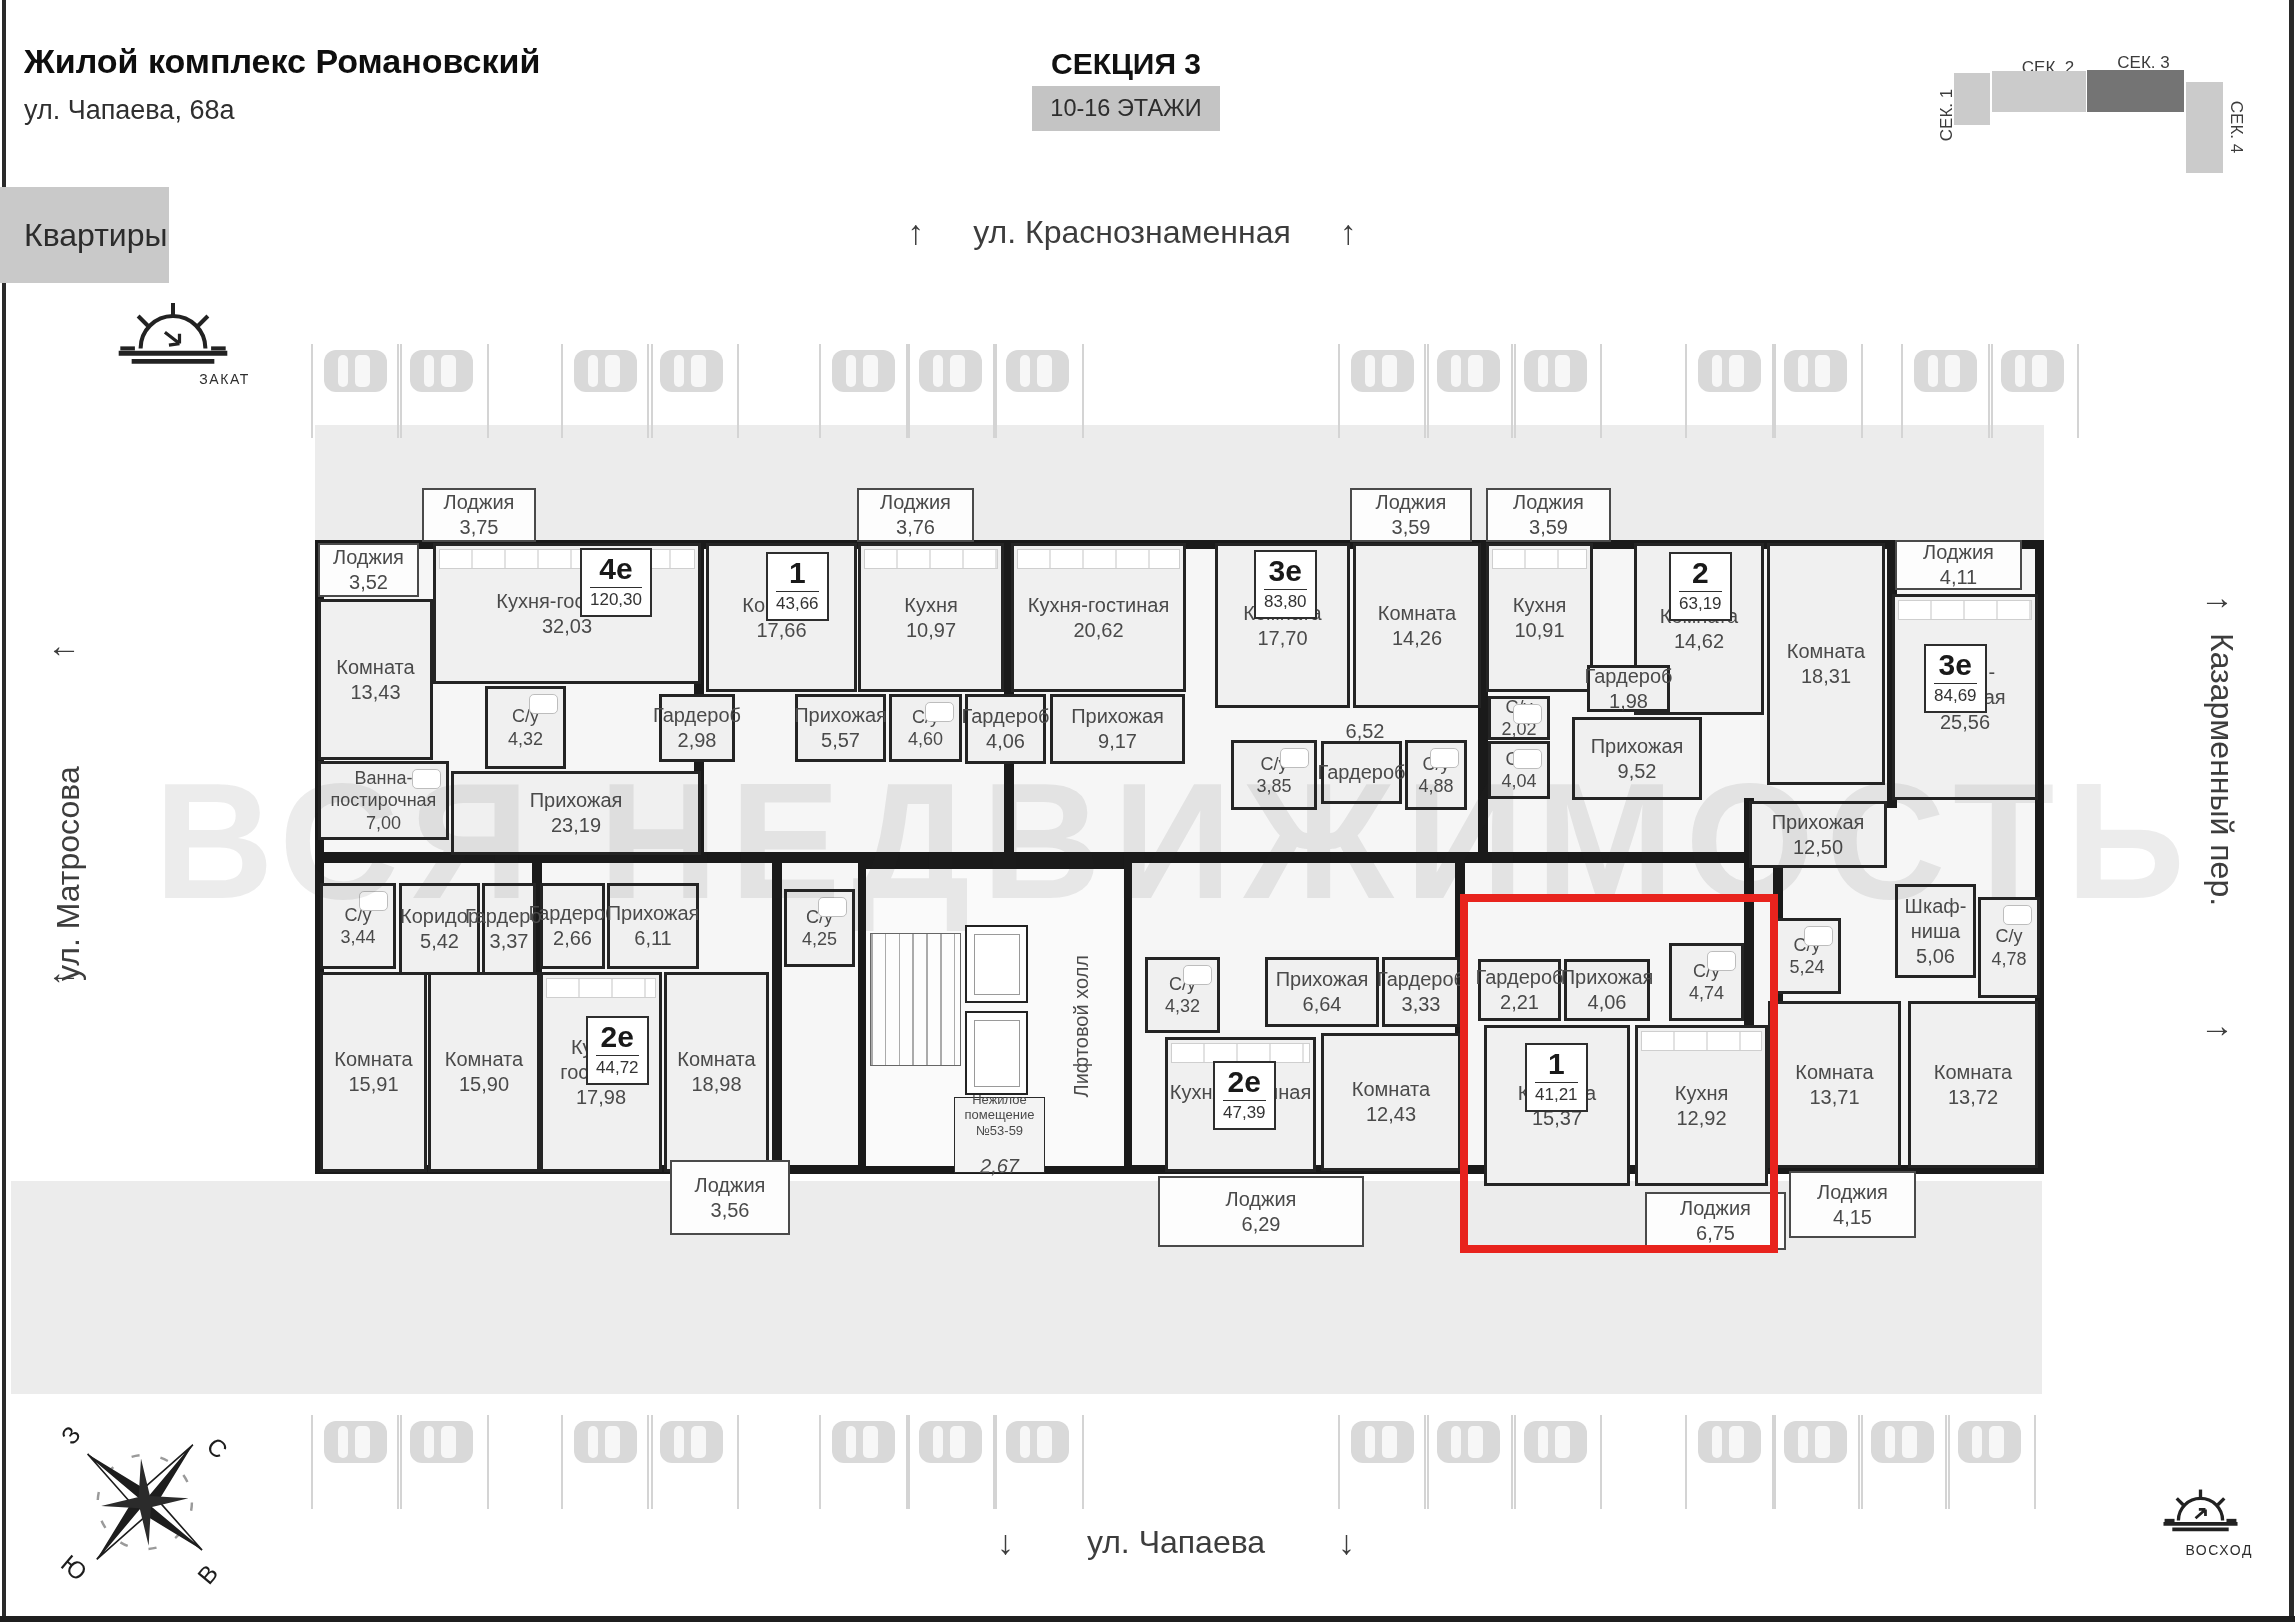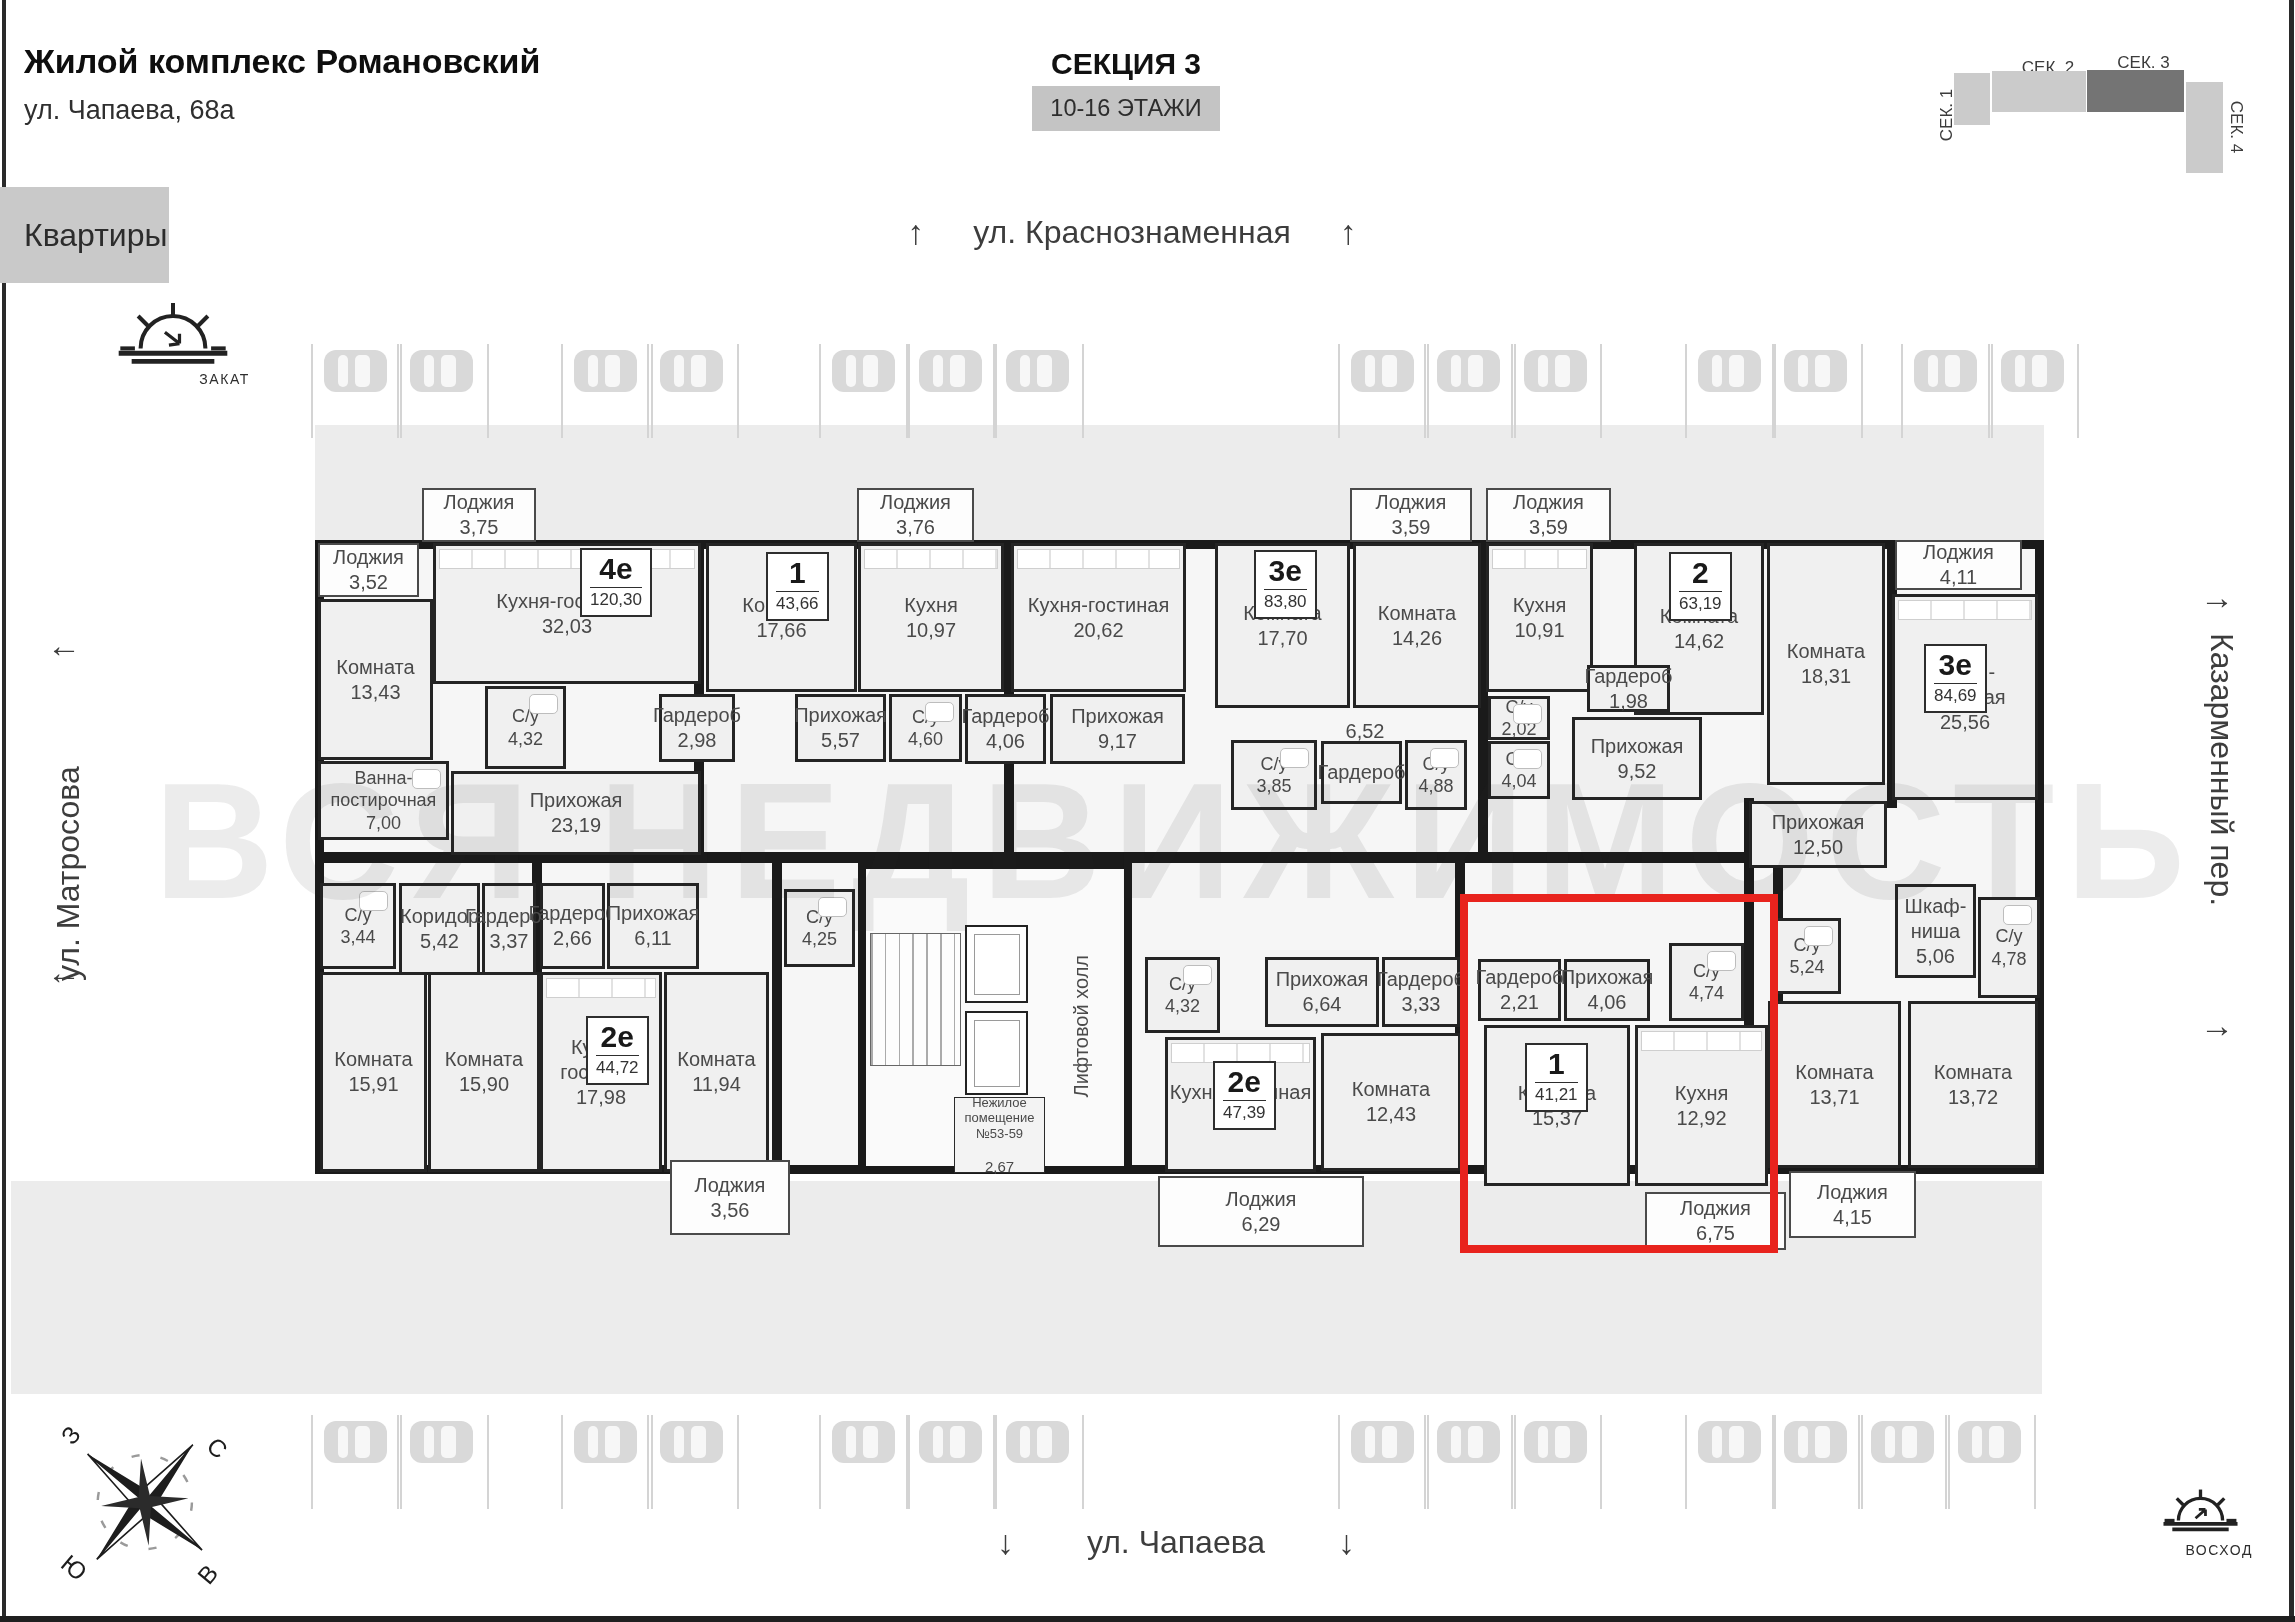--- a/index.html
+++ b/index.html
@@ -79,21 +79,21 @@
         box-sizing:border-box;background:#fafafa;z-index:4;}
   .stairs{left:870px;top:933px;width:89px;height:131px;z-index:5;border:1.6px solid #666;
           background:repeating-linear-gradient(90deg,#ababab 0 1.6px,#fdfdfd 1.6px 13.8px);}
   .lift{border:2.4px solid #222;background:#fff;z-index:5;box-sizing:border-box;}
   .lift::after{content:"";position:absolute;left:6.5px;top:6.5px;right:6.5px;bottom:6.5px;border:1.6px solid #9a9a9a;}
   .lift-hall{left:1041px;top:892px;width:81px;height:268px;z-index:5;display:flex;align-items:center;justify-content:center;}
   .lift-hall span{writing-mode:vertical-rl;transform:rotate(180deg);font-size:20px;color:#4a4a4a;}
   .nonres{left:954px;top:1097px;width:91px;height:76px;z-index:5;display:flex;flex-direction:column;
           align-items:center;justify-content:center;text-align:center;color:#4a4a4a;background:#f3f3f3;border:1.6px solid #2a2a2a;box-sizing:border-box;}
   .nonres .t{font-size:13px;line-height:1.2;}
-  .nonres .a{font-size:15px;margin-top:17px;}
+  .nonres .a{font-size:20px;margin-top:17px;font-style:italic;}
 
   
   .car{position:absolute;width:63px;height:42px;background:#d9d9d9;border-radius:12px;z-index:2;}
   .car::before,.car::after{content:"";position:absolute;top:4.9px;bottom:4.9px;background:#f7f7f7;border-radius:4.9px;}
   .car::before{left:13.8px;width:10.5px;}
   .car::after{left:31px;width:14.6px;}
   .stall{position:absolute;width:2.4px;height:94px;background:#d4d4d4;z-index:2;}
 
   .compass-svg{left:49px;top:1411px;z-index:9;}
   .sun-svg{z-index:9;}
@@ -486,21 +486,21 @@
     <div class="abs room k-w" style="left: 784px; top: 889px; width: 71px; height: 78px;">
       <div class="rn">С/у</div>
       <div class="ra">4,25</div>
     </div>
     <div class="abs room k-k" style="left: 540px; top: 972px; width: 122px; height: 200px;">
       <div class="rn">Кухня-гостиная</div>
       <div class="ra">17,98</div>
     </div>
     <div class="abs room k-r" style="left: 664px; top: 972px; width: 105px; height: 200px;">
       <div class="rn">Комната</div>
-      <div class="ra">11,94</div>
+      <div class="ra">18,98</div>
     </div>
     <div class="abs room k-l" style="left: 670px; top: 1160px; width: 120px; height: 75px;">
       <div class="rn">Лоджия</div>
       <div class="ra">3,56</div>
     </div>
     <div class="abs room k-w" style="left: 1145px; top: 957px; width: 75px; height: 76px;">
       <div class="rn">С/у</div>
       <div class="ra">4,32</div>
     </div>
     <div class="abs room k-r" style="left: 1265px; top: 957px; width: 114px; height: 70px;">

